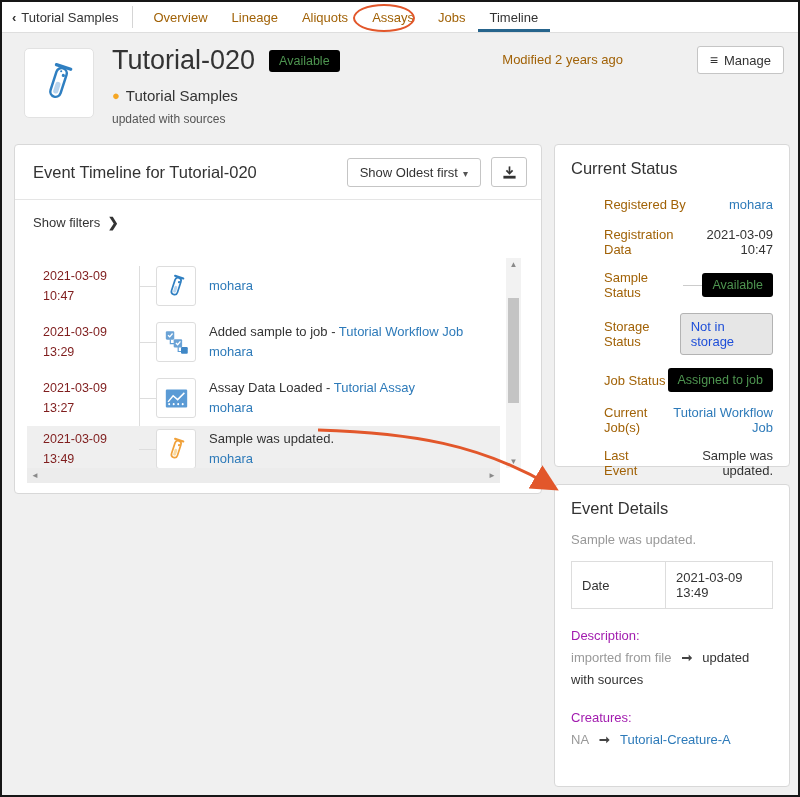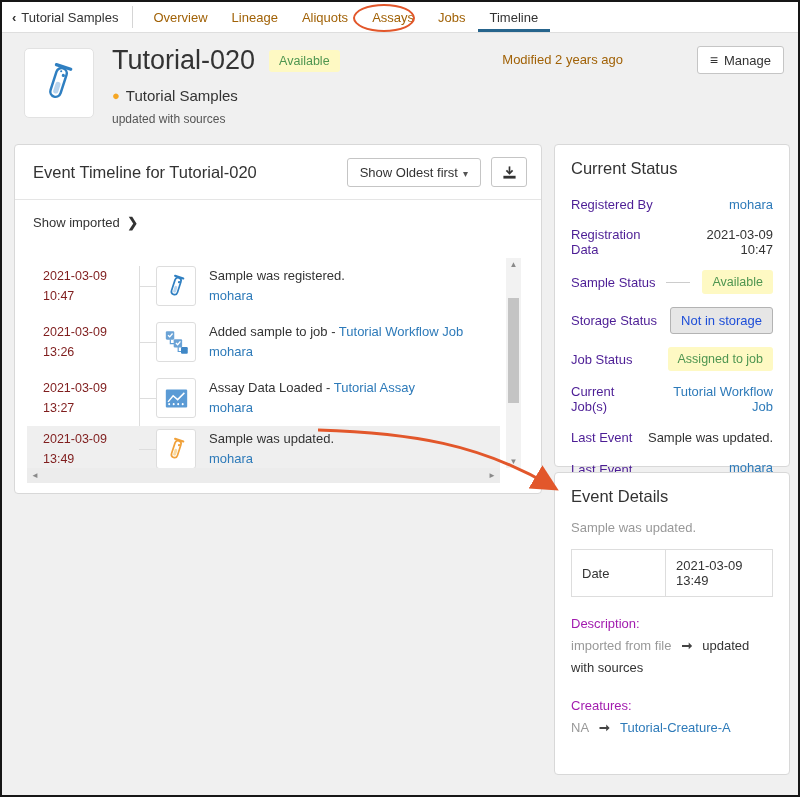--- a/index.html
+++ b/index.html
@@ -36,39 +36,39 @@
   
   .sample-header { position:absolute; left:0; top:32px; width:100%; height:108px; }
   .icon-tile {
     position:absolute; left:22px; top:14px; width:70px; height:70px;
     background:#fff; border:1px solid #e2e2e2; border-radius:5px;
     display:flex; align-items:center; justify-content:center;
   }
   .hdr-title-row { position:absolute; left:110px; top:11px; display:flex; align-items:center; }
   .hdr-title { font-size:27px; color:#333; }
   .badge-green {
-    background:#fef9c3; color:#4e9550; font-size:12.5px;
+    background:#000000; color:#4e9550; font-size:12.5px;
     padding:4px 10px; border-radius:3px; margin-left:14px;
   }
   .hdr-type-row { position:absolute; left:110px; top:53px; display:flex; align-items:center; font-size:15px; }
   .type-dot { color:#f5a623; font-size:13px; margin-right:6px; }
   .hdr-desc { position:absolute; left:110px; top:78px; font-size:12px; color:#555; }
   .hdr-modified { position:absolute; right:175px; top:18px; font-size:13px; color:#a16207; }
   .btn {
     background:#fff; border:1px solid #c5c5c5; border-radius:3px;
     font-size:13px; color:#333; cursor:pointer; font-family:inherit;
   }
   .manage-btn { position:absolute; right:14px; top:12px; padding:5px 12px; }
   .manage-btn .ham { margin-right:6px; font-size:14px; }
 
   
   .panel { position:absolute; background:#fff; border:1px solid #d8d8d8; border-radius:4px; }
   .timeline-panel { left:12px; top:142px; width:528px; height:350px; }
   .status-panel   { left:552px; top:142px; width:236px; height:323px; }
-  .details-panel  { left:552px; top:470px; width:236px; height:303px; }
+  .details-panel  { left:552px; top:482px; width:236px; height:303px; }
   .panel-title { font-size:16.5px; color:#333; }
 
   
   .tl-head { display:flex; align-items:center; padding:12px 14px 12px 18px; border-bottom:1px solid #e5e5e5; }
   .tl-head .panel-title { flex:1; }
   .sort-btn { padding:6px 12px; margin-right:10px; }
   .sort-btn .caret { font-size:10px; margin-left:5px; color:#555; }
   .dl-btn { width:36px; height:30px; display:flex; align-items:center; justify-content:center; }
   .filters-row { padding:15px 18px 0 18px; font-size:13px; cursor:pointer; }
   .filters-row .chev { font-weight:bold; margin-left:4px; }
@@ -94,21 +94,21 @@
   .vscroll .up { top:2px; } .vscroll .down { bottom:2px; }
   .vscroll .thumb { position:absolute; left:2px; width:11px; top:40px; height:105px; background:#c4c4c4; }
   .hscroll { position:absolute; left:12px; top:323px; width:473px; height:15px; background:#ececec;
              display:flex; align-items:center; justify-content:space-between; padding:0 4px; }
   .hscroll .arr { font-size:8px; color:#8a8a8a; }
 
   
   .status-body { padding:14px 16px; }
   .status-body .panel-title { margin-bottom:16px; }
   .s-row { display:flex; align-items:center; justify-content:space-between; font-size:13px; margin-bottom:13px; min-height:20px; }
-  .s-label { color:#4c1d95; display:flex; align-items:center; }
+  .s-label { color:#a16207; display:flex; align-items:center;margin-left:33px; }
   .s-val { text-align:right; }
   .s-dash { display:inline-block; width:24px; height:1px; background:#ccc; margin-left:10px; }
   .badge-gray {
     background:#e6e6e6; border:1px solid #b3b3b3; color:#1d4ed8;
     font-size:13px; padding:5px 10px; border-radius:3px;
   }
   .s-row .badge-green { margin-left:0; padding:5px 10px; }
   .wrap2 { line-height:1.6; }
 
   
@@ -180,21 +180,21 @@
     </button>
     <button class="btn dl-btn">
       <svg width="15" height="15" viewBox="0 0 16 16">
         <path d="M8 1.5v7" stroke="#333" stroke-width="1.8" fill="none"></path>
         <path d="M4.7 5.8L8 9.2l3.3-3.4" stroke="#333" stroke-width="1.8" fill="none"></path>
         <path d="M1.5 11.5h13v3h-13z" fill="#333"></path>
       </svg>
     </button>
   </div>
   <div class="filters-row">
-    <span>Show imported</span>
+    <span>Show filters</span>
     <span class="chev">❯</span>
   </div>
 
   <div class="tl-list">
     <div class="tl-spine"></div>
 
     <div class="t-row">
       <div class="t-date">
         <div>2021-03-09</div>
           <div>10:47</div>
@@ -204,31 +204,28 @@
         <svg width="27" height="27" viewBox="0 0 48 48">
           <g transform="rotate(18 24 22)">
             <rect x="18.5" y="8" width="11" height="31" rx="5.5" fill="#fff" stroke="#2f7fc1" stroke-width="3"></rect>
             <rect x="21.3" y="23" width="5.4" height="12.5" rx="2.7" fill="#b8d4ee"></rect>
             <rect x="14.5" y="4.8" width="19" height="3.8" rx="1.8" fill="#2f7fc1"></rect>
             <circle cx="26.5" cy="15" r="2" fill="#2f7fc1"></circle>
           </g>
         </svg>
       </div>
       <div class="t-text">
-        <div>
-          <span>Sample was registered.</span><span class="lnk"></span>
-        </div>
         <div><span class="lnk">mohara</span></div>
       </div>
     </div>
 
     <div class="t-row">
       <div class="t-date">
         <div>2021-03-09</div>
-          <div>13:26</div>
+          <div>13:29</div>
       </div>
       <div class="t-stub"></div>
       <div class="t-icon">
         <svg width="27" height="27" viewBox="0 0 48 48">
           <path d="M13 18v8h8M27 32v8h6" stroke="#5b9bd5" stroke-width="2" fill="none"></path>
           <rect x="5" y="4" width="15" height="15" rx="2" fill="#6ba3d6"></rect>
           <rect x="19" y="18" width="15" height="15" rx="2" fill="#6ba3d6"></rect>
           <rect x="32" y="32" width="12" height="12" rx="2" fill="#3f87c6"></rect>
           <path d="M9 11l3 3 5-6" stroke="#fff" stroke-width="2.4" fill="none"></path>
           <path d="M23 25l3 3 5-6" stroke="#fff" stroke-width="2.4" fill="none"></path>

